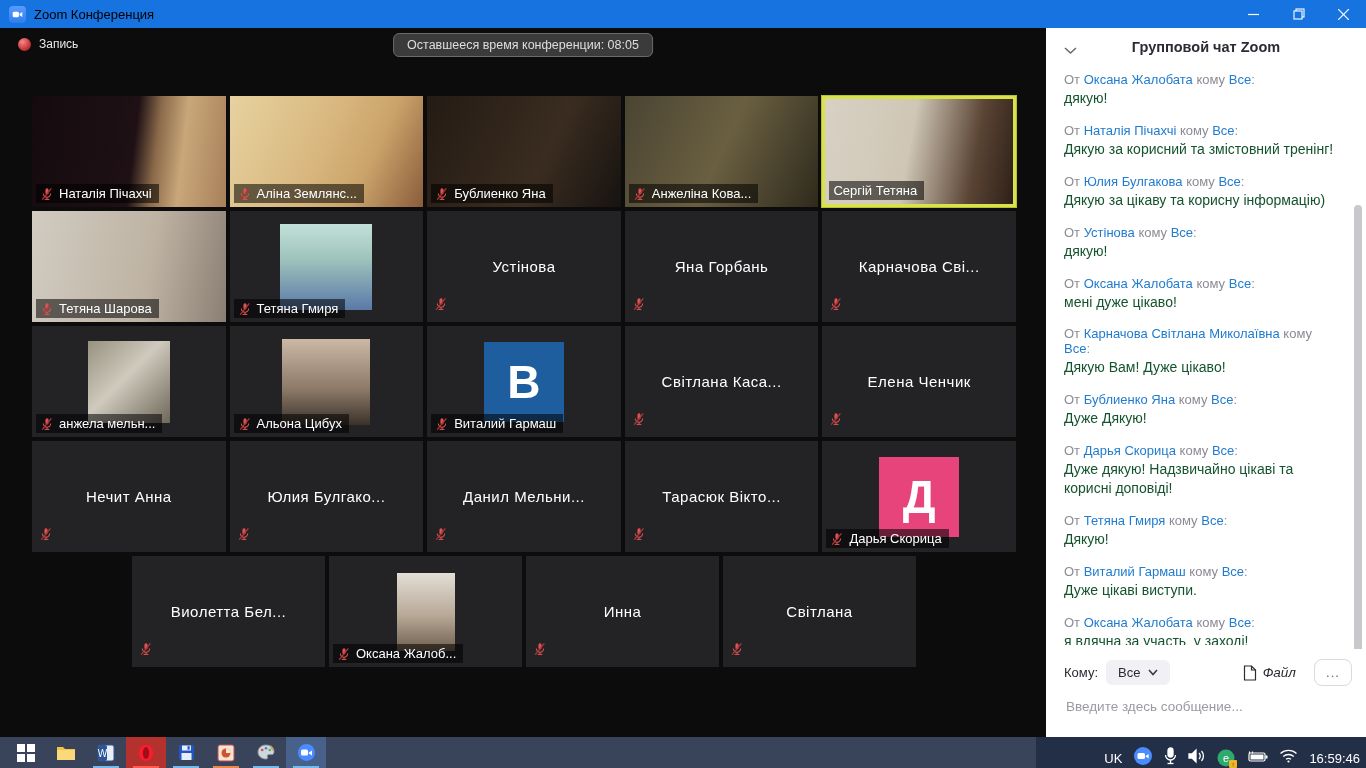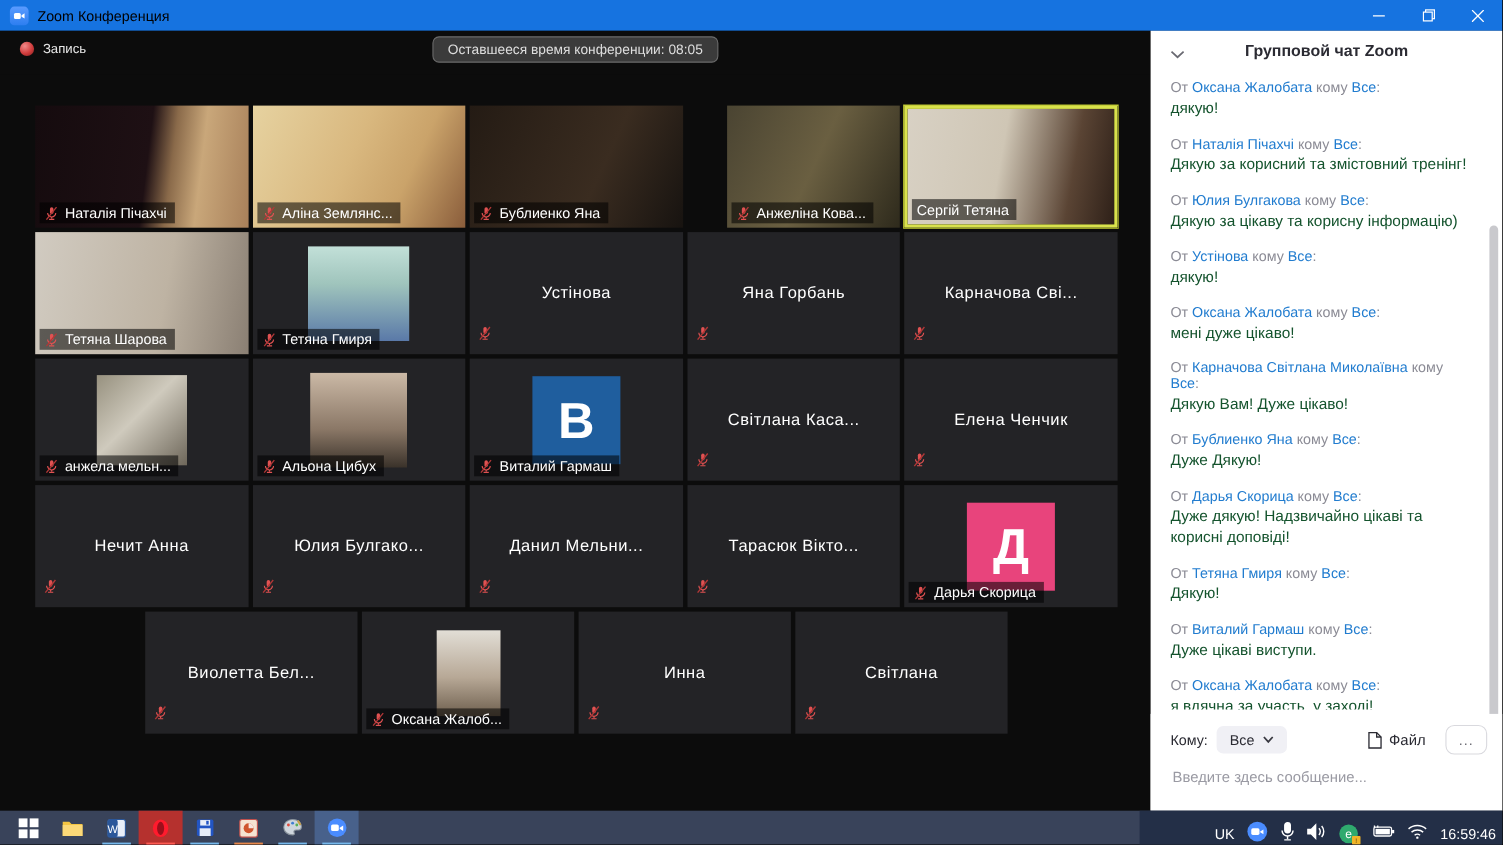--- a/index.html
+++ b/index.html
@@ -34,21 +34,21 @@
   .cname{position:absolute;left:0;top:0;right:0;bottom:0;display:flex;align-items:center;justify-content:center;
     color:#fff;font-size:15px;letter-spacing:0.5px;padding:0 8px;text-align:center;}
   .lonemute{position:absolute;left:7px;bottom:7px;}
   .av{position:absolute;left:50%;top:50%;transform:translate(-50%,-50%);}
   .ini{display:flex;align-items:center;justify-content:center;color:#fff;font-size:46px;font-weight:bold;}
 
   
   .v-dark-curtain{background:linear-gradient(97deg,#150b0e 0%,#1e1014 52%,#8a6a4a 63%,#c9a77a 76%,#a8805a 100%);}
   .v-warm{background:linear-gradient(115deg,#e6d2a0 0%,#d9b87f 45%,#caa36a 70%,#8a5d3b 100%);}
   .v-dim-room{background:linear-gradient(115deg,#241b14 0%,#3a2c20 60%,#171310 100%);}
-  .v-olive{background:linear-gradient(115deg,#4a4432 0%,#6a5f41 50%,#2e2a1c 100%);margin-left:36px;}
+  .v-olive{background:linear-gradient(115deg,#4a4432 0%,#6a5f41 50%,#2e2a1c 100%);}
   .v-office{background:linear-gradient(100deg,#d8d1c4 0%,#cfc6b5 45%,#5a4434 78%,#2e2018 100%);}
   .v-curtain-light{background:linear-gradient(100deg,#d1cbc1 0%,#beb3a3 60%,#8a7f73 100%);}
   .a-teal-portrait{width:92px;height:86px;background:linear-gradient(180deg,#c2e0d8 0%,#9fc4bc 40%,#5a79a8 100%);}
   .a-gray-wall{width:82px;height:82px;background:linear-gradient(135deg,#97917f 0%,#cfcabd 45%,#6e675a 100%);}
   .a-beige-portrait{width:88px;height:86px;background:linear-gradient(180deg,#cbb9a6 0%,#8a7766 60%,#3a322a 100%);}
   .a-light-portrait{width:58px;height:78px;background:linear-gradient(180deg,#e2ded6 0%,#b7a896 55%,#6e5f4e 100%);}
 
   
   .chat{position:absolute;left:1046px;top:28px;width:320px;height:709px;background:#fff;}
   .chat-h{position:relative;height:38px;display:flex;align-items:center;justify-content:center;}
@@ -58,21 +58,21 @@
   .msg{margin-bottom:15px;}
   .meta{font-size:13px;color:#8b8b95;margin-bottom:2px;}
   .meta .who{color:#217ccf;}
   .body{color:#14532d;line-height:1.35;white-space:pre-wrap;}
   .sbar{position:absolute;right:4px;top:177px;width:8px;height:448px;background:#c9c9cd;border-radius:4px;}
   .composer{position:absolute;left:0;right:0;bottom:0;height:88px;background:#fff;}
   .c-row{display:flex;align-items:center;padding:10px 14px 0 18px;gap:8px;}
   .c-to{font-size:13px;color:#2b2b33;}
   .pill{display:flex;align-items:center;gap:8px;background:#f0f0f5;border-radius:6px;padding:5px 12px;
     font-size:13px;color:#2b2b33;}
-  .c-file{margin-left:auto;display:flex;align-items:center;gap:6px;font-size:13.5px;color:#2b2b33;}
+  .c-file{margin-left:auto;display:flex;align-items:center;gap:6px;font-size:13.5px;color:#2b2b33;font-style:italic;}
   .c-more{width:36px;height:25px;border:1px solid #d9d9de;border-radius:8px;display:flex;align-items:center;
     justify-content:center;color:#6a6a72;font-size:13px;letter-spacing:1px;margin-left:10px;}
   .c-input{border:none;outline:none;font-size:13.5px;color:#2b2b33;width:280px;margin:12px 0 0 18px;
     font-family:"Liberation Sans",sans-serif;}
   .c-input::placeholder{color:#9a9aa3;}
 
   
   .taskbar{position:absolute;left:0;top:737px;width:1366px;height:31px;background:#39435a;display:flex;align-items:center;}
   .taskbar .trayzone{position:absolute;right:0;top:0;height:31px;width:330px;background:#232f47;}
   .tb-btn{width:40px;height:31px;display:flex;align-items:center;justify-content:center;position:relative;flex:0 0 auto;}

